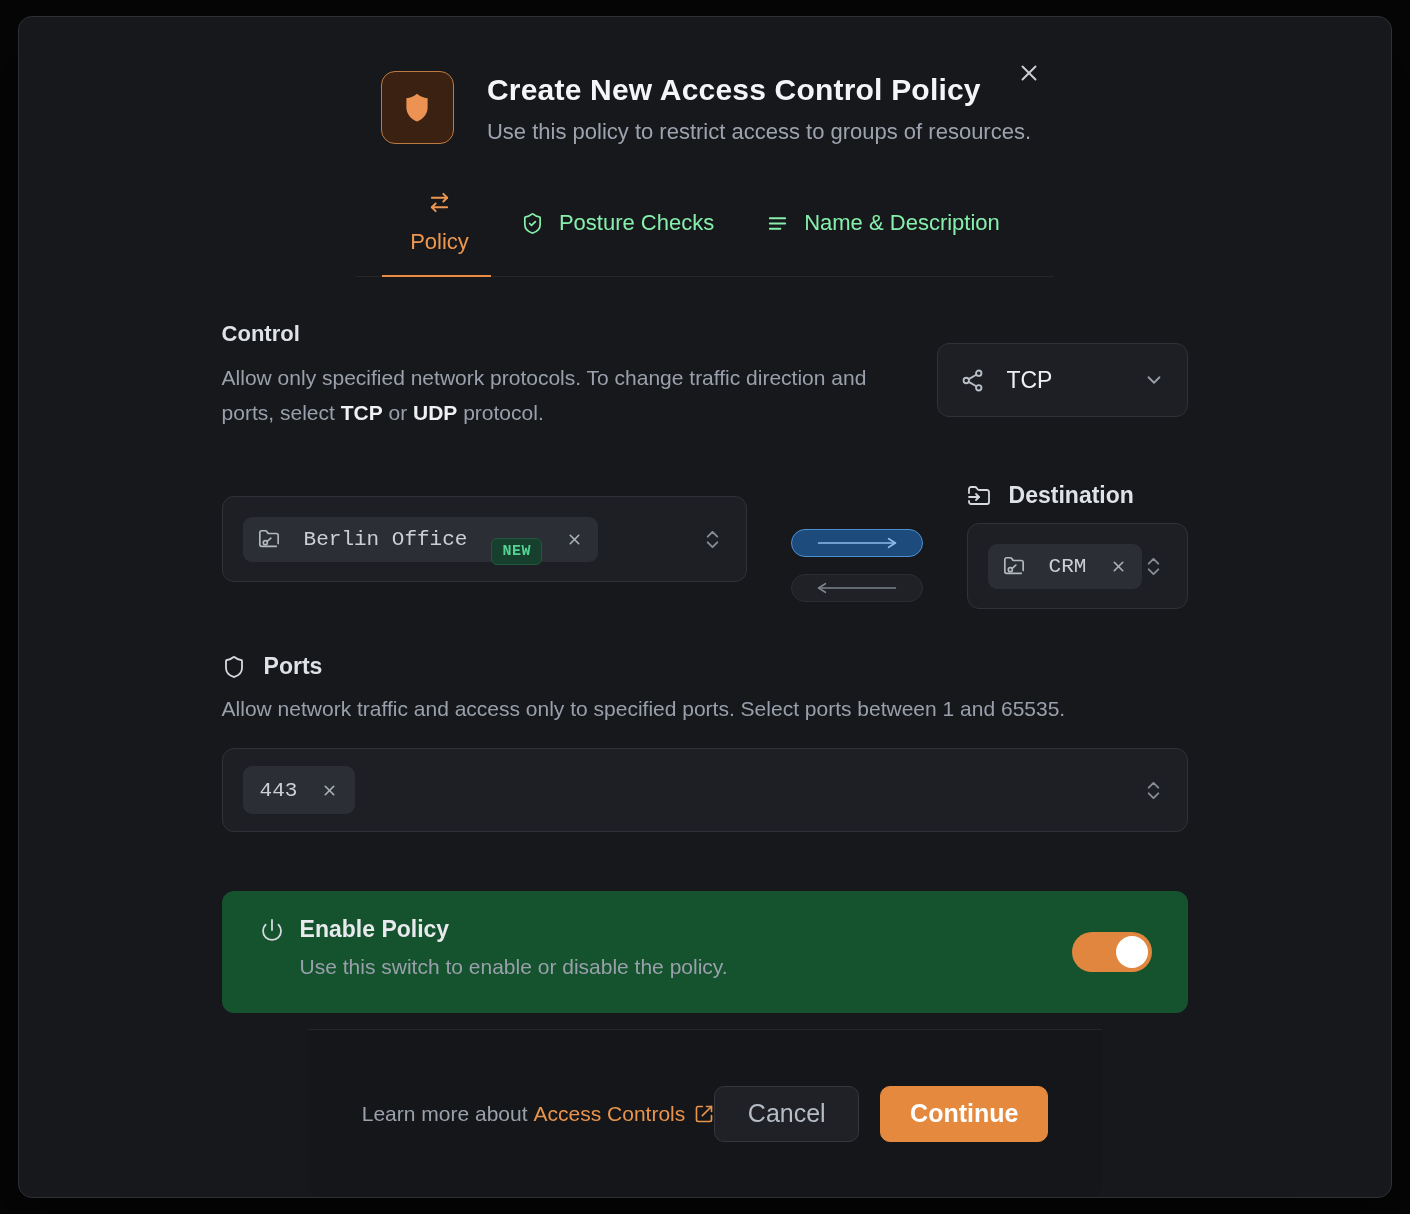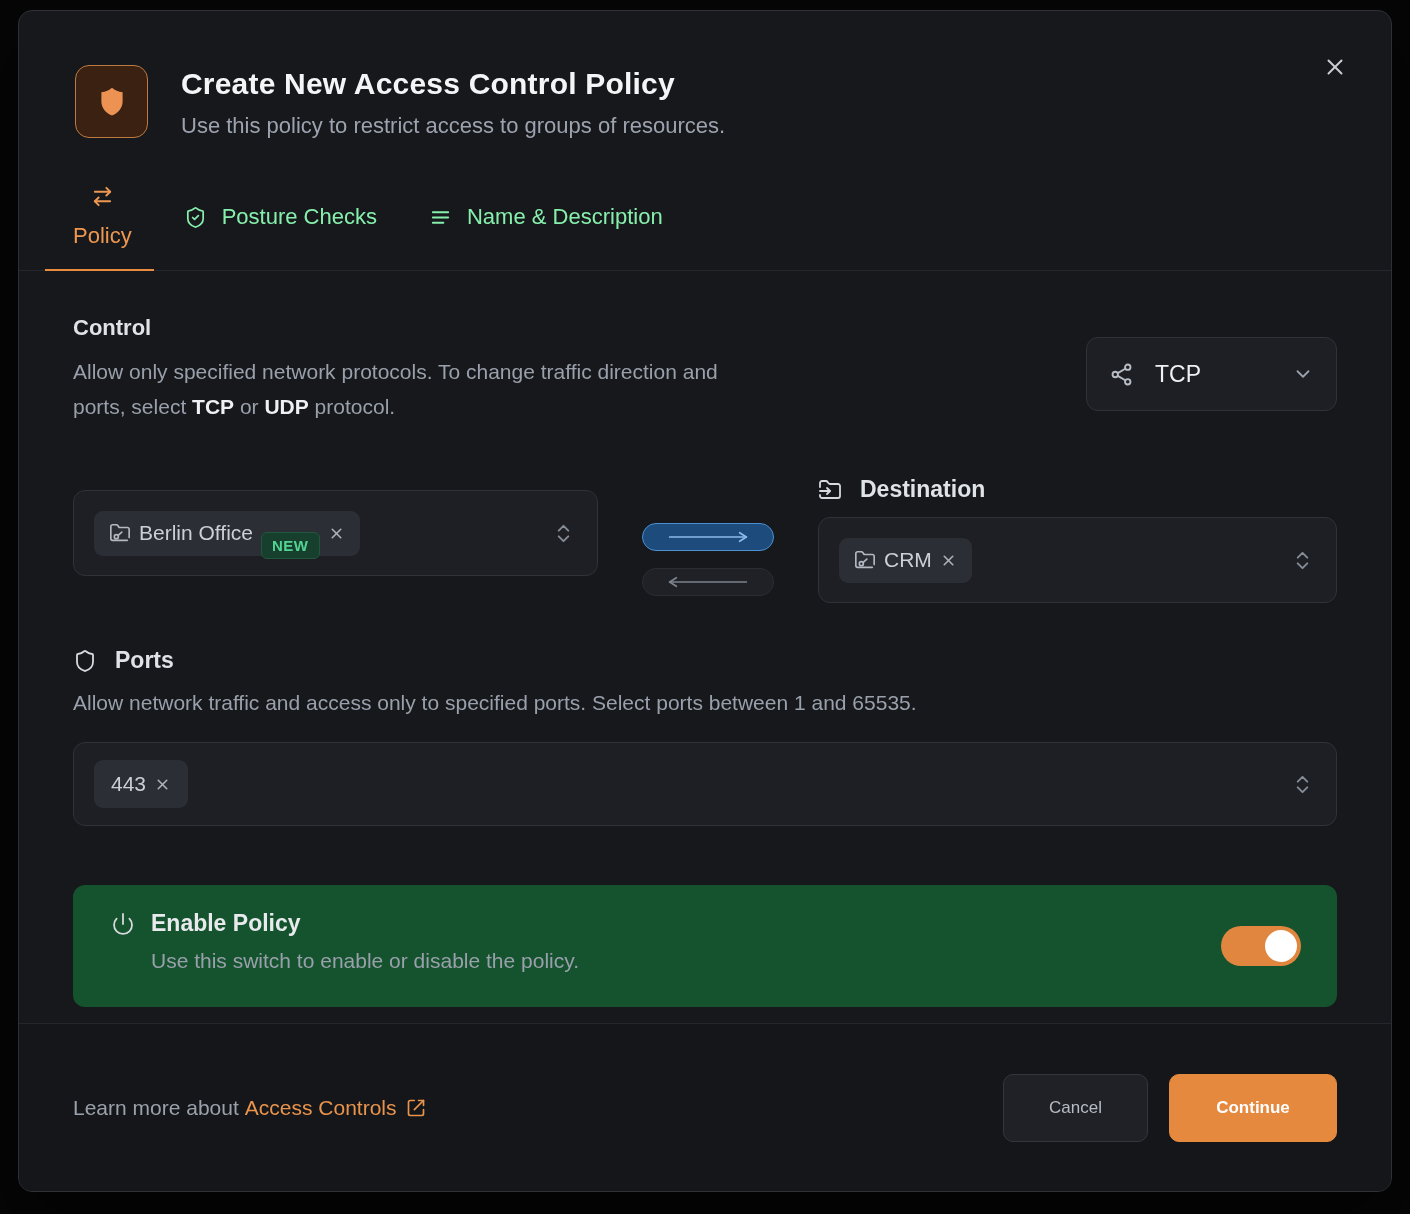--- a/index.html
+++ b/index.html
@@ -6,28 +6,29 @@
   html, body { width: 1410px; height: 1214px; }
   body {
     background: #060607;
     font-family: "Liberation Sans", "DejaVu Sans", sans-serif;
     position: relative;
     overflow: hidden;
     color: #e5e7eb;
   }
   .modal {
     position: absolute;
-    left: 18px; top: 10px;
+    left: 18px; top: 16px;
     width: 1374px; height: 1182px;
     background: #17181c;
     border: 1px solid #2e3036;
     border-radius: 14px;
     display: flex;
     flex-direction: column;
     box-shadow: 0 30px 80px rgba(0,0,0,.65);
+    align-items: center;
   }
   
   .modal-header { padding: 54px 54px 0 56px; display: flex; gap: 33px; position: relative; }
   .header-icon-wrap {
     width: 73px; height: 73px; flex: 0 0 auto;
     background: #3a2112;
     border: 1px solid #bd7a42;
     border-radius: 14px;
     display: flex; align-items: center; justify-content: center;
   }
@@ -98,26 +99,26 @@
     height: 86px;
     background: #1d1f24;
     border: 1px solid #2f3238;
     border-radius: 12px;
     display: flex; align-items: center; justify-content: space-between;
     padding: 0 22px 0 20px;
     cursor: pointer;
   }
   .unfold { width: 23px; height: 23px; color: #868c96; flex: 0 0 auto; }
   .tag {
-    display: inline-flex; align-items: center; gap: 8px;
+    display: inline-flex; align-items: center; gap: 24px;
     background: #2b2e35;
     border-radius: 9px;
     height: 45px;
     padding: 0 15px;
-    font-size: 21px; color: #ccd0d6;
+    font-size: 21px; color: #ccd0d6; font-family: Liberation Mono, monospace;
   }
   .tag .folder-ic { width: 22px; height: 22px; color: #b4b9c1; }
   .tag-x {
     background: none; border: none; cursor: pointer; color: #aeb3bb;
     display: flex; align-items: center; padding: 0;
   }
   .tag-x svg { width: 17px; height: 17px; }
   .badge-new {
     background: #173f2d;
     border: 1px solid #23573d;
@@ -187,22 +188,22 @@
     border-radius: 0 0 13px 13px;
     display: flex; align-items: center; justify-content: space-between;
     padding: 0 54px;
   }
   .learn-more { font-size: 21px; display: flex; align-items: center; gap: 6px; }
   .learn-more .prefix { color: #9aa1ab; }
   .learn-more a { color: #e9944d; text-decoration: none; display: inline-flex; align-items: center; gap: 9px; font-weight: 500; }
   .learn-more a svg { width: 20px; height: 20px; }
   .footer-actions { display: flex; gap: 21px; }
   .btn {
-    height: 68px; border-radius: 10px;
-    font-size: 17px; font-family: inherit;
+    height: 56px; border-radius: 10px;
+    font-size: 25px; font-family: inherit;
     display: flex; align-items: center; justify-content: center;
     cursor: pointer;
   }
   .btn-cancel {
     width: 145px;
     background: #1f2126;
     border: 1px solid #33363d;
     color: #b6bcc5;
     font-weight: 500;
   }

